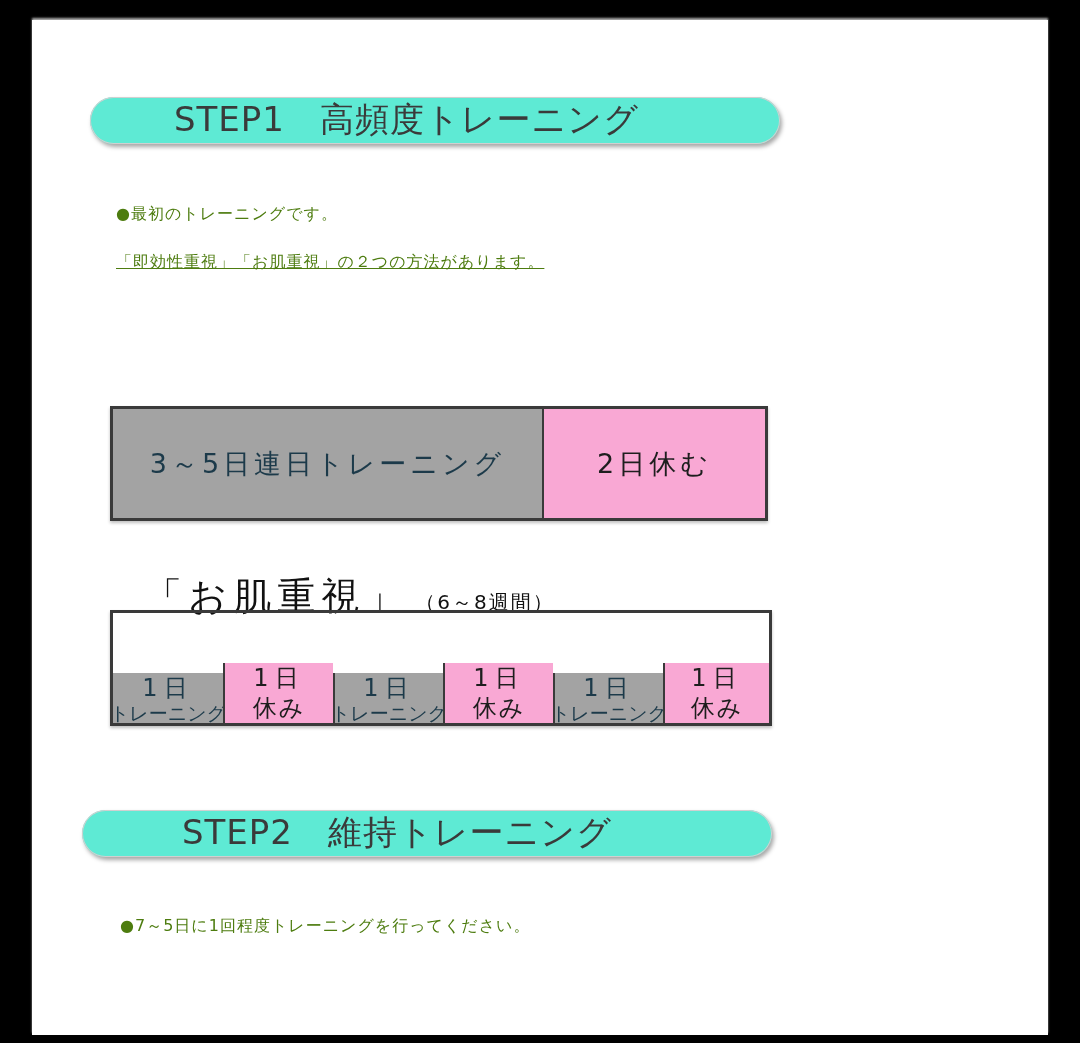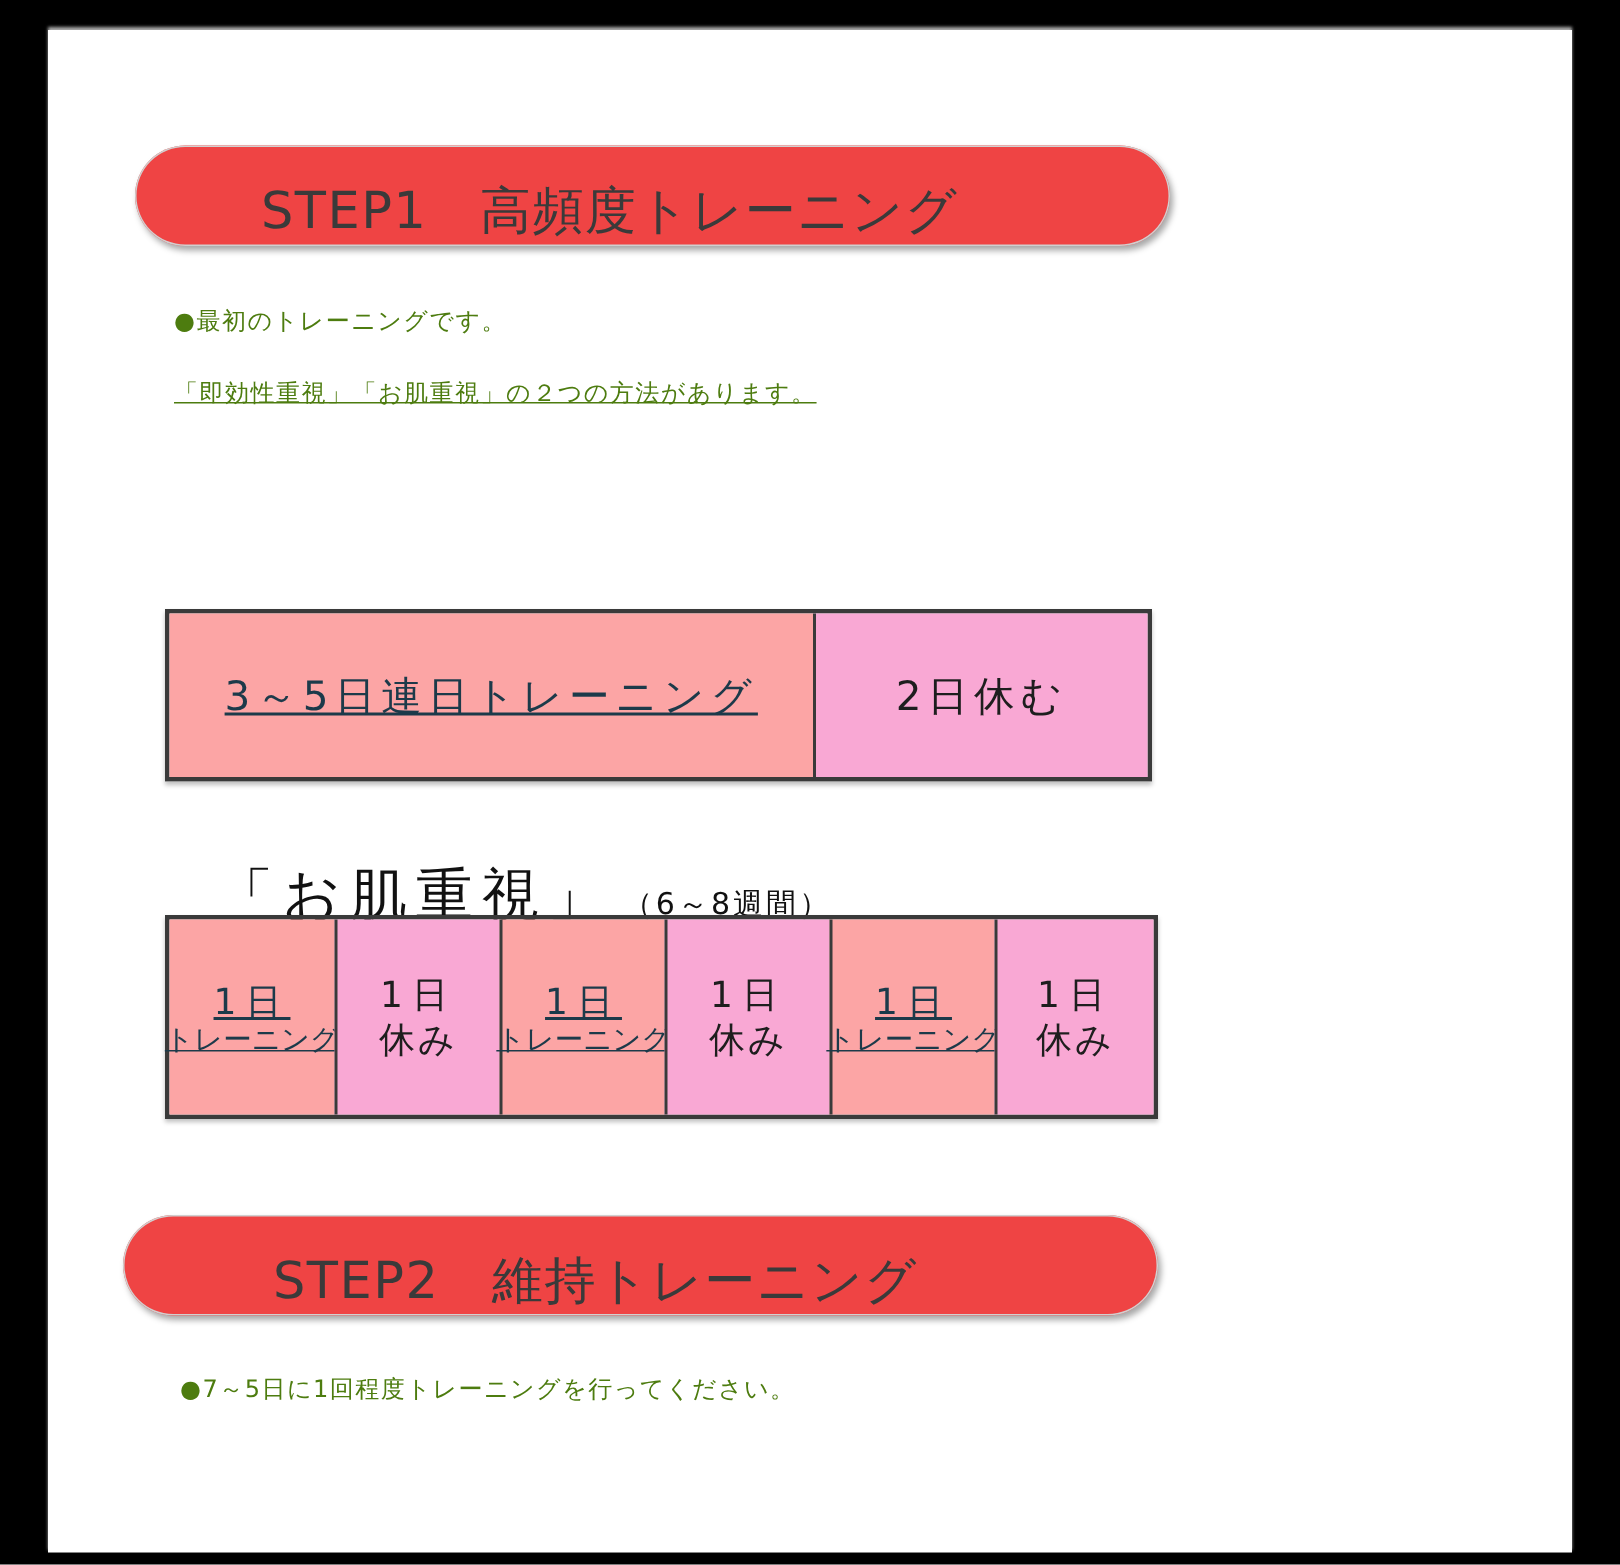--- a/index.html
+++ b/index.html
@@ -5,24 +5,24 @@
     html, body { margin: 0; padding: 0; }
     body {
       width: 1080px; height: 1043px; background: #000; position: relative; overflow: hidden;
       font-family: "DejaVu Sans", "Liberation Sans", sans-serif;
     }
     .page {
       position: absolute; left: 32px; top: 20px; width: 1016px; height: 1015px;
       background: #fff; box-shadow: 0 -2px 2px #aaa;
     }
     .step-pill {
-      position: absolute; height: 67px; border-radius: 40px;
-      background: #ef4444;
+      position: absolute; height: 47px; border-radius: 40px;
+      background: #5eead4;
       box-shadow: 2px 3px 4px rgba(0,0,0,0.35), inset 0 0 0 1px #d0d0d0;
-      display: flex; align-items: flex-end;
+      display: flex; align-items: flex-start;
     }
     .step-pill .txt {
       font-size: 34px; color: #3a3a3a; letter-spacing: 1px;
       font-family: "DejaVu Sans", sans-serif; white-space: pre;
     }
     .body-text {
       position: absolute; font-size: 16px; color: #4d7c0f; white-space: pre; letter-spacing: 1px;
     }
     .sub-title {
       position: absolute; white-space: pre; color: #111;
@@ -30,21 +30,21 @@
     .sub-title .big { font-size: 38px; letter-spacing: 6px; }
     .sub-title .small { font-size: 20px; letter-spacing: 2px; margin-left: 6px; }
     .bar {
       position: absolute; display: flex; border: 3px solid #3a3a3a; box-sizing: border-box;
       box-shadow: 0 2px 3px rgba(0,0,0,0.25);
     }
     .cell {
       display: flex; flex-direction: column; align-items: center; justify-content: center;
       box-sizing: border-box; text-align: center;
     }
-    .cell.train { background: #fca5a5; color: #1c3a4a; text-decoration: underline; }
+    .cell.train { background: #a3a3a3; color: #1c3a4a; }
     .cell.rest { background: #f9a8d4; color: #1e1e1e; }
     .cell + .cell { border-left: 2px solid #3a3a3a; }
     .cell .big { font-size: 27px; letter-spacing: 4px; white-space: pre; }
     .cell .l1 { font-size: 24px; letter-spacing: 6px; line-height: 30px; }
     .cell .l2 { font-size: 19px; letter-spacing: 0; line-height: 20px; white-space: nowrap; }
     .cell .l2.rest { font-size: 24px; letter-spacing: 2px; line-height: 30px; }
   </style>
 </head>
 <body>
 
@@ -64,21 +64,21 @@
     </div>
     <div class="cell rest" style="flex:1;">
       <span class="big">2日休む</span>
     </div>
   </div>
 
   <div class="sub-title" style="left:92px; top:532px;">
     <span class="big">「お肌重視」</span><span class="small">（6～8週間）</span>
   </div>
 
-  <div class="bar" style="left:78px; top:590px; width:662px; height:136px;">
+  <div class="bar" style="left:78px; top:590px; width:662px; height:116px;align-items:flex-end;">
     <div class="cell train" style="width:110px;">
       <span class="l1">1日</span>
       <span class="l2">トレーニング</span>
     </div>
     <div class="cell rest" style="width:110px;">
       <span class="l1">1日</span>
       <span class="l2 rest">休み</span>
     </div>
     <div class="cell train" style="width:110px;">
       <span class="l1">1日</span>

